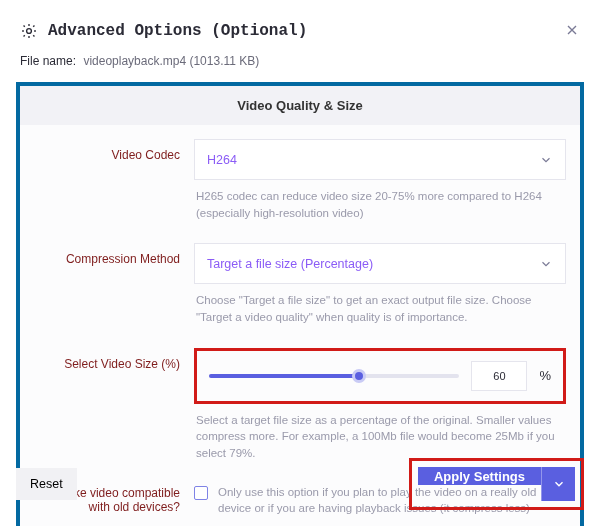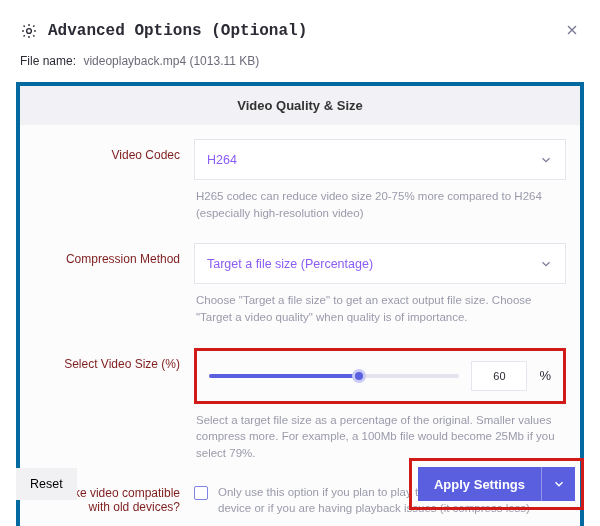--- a/index.html
+++ b/index.html
@@ -68,21 +68,21 @@
     display:flex; align-items:center; justify-content:space-between;
   }
   .reset {
     background:#f1f1f4; border:none; height:32px; padding:0 14px;
     font-size:12.5px; color:#000000; cursor:pointer;
   }
   .apply-box {
     border:3px solid #d11b18; padding:6px; display:flex;
   }
   .apply {
-    background:#5a5fe0; color:#fff; border:none; height:34px;
+    background:#5a5fe0; color:#fff; border:none; height:18px;
     padding:0 16px; font-size:13px; font-weight:600; cursor:pointer;
   }
   .apply-drop {
     background:#5a5fe0; border:none; border-left:1px solid rgba(255,255,255,.35);
     width:34px; height:34px; display:flex; align-items:center; justify-content:center;
     cursor:pointer; color:#fff;
   }
   svg { display:block; }
 </style>
 </head>

